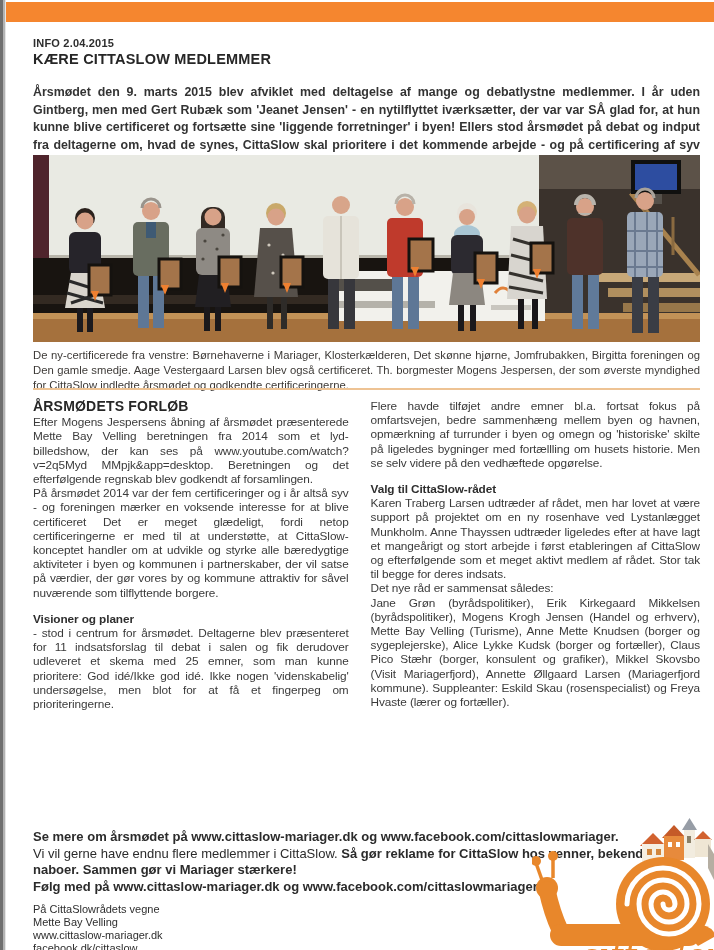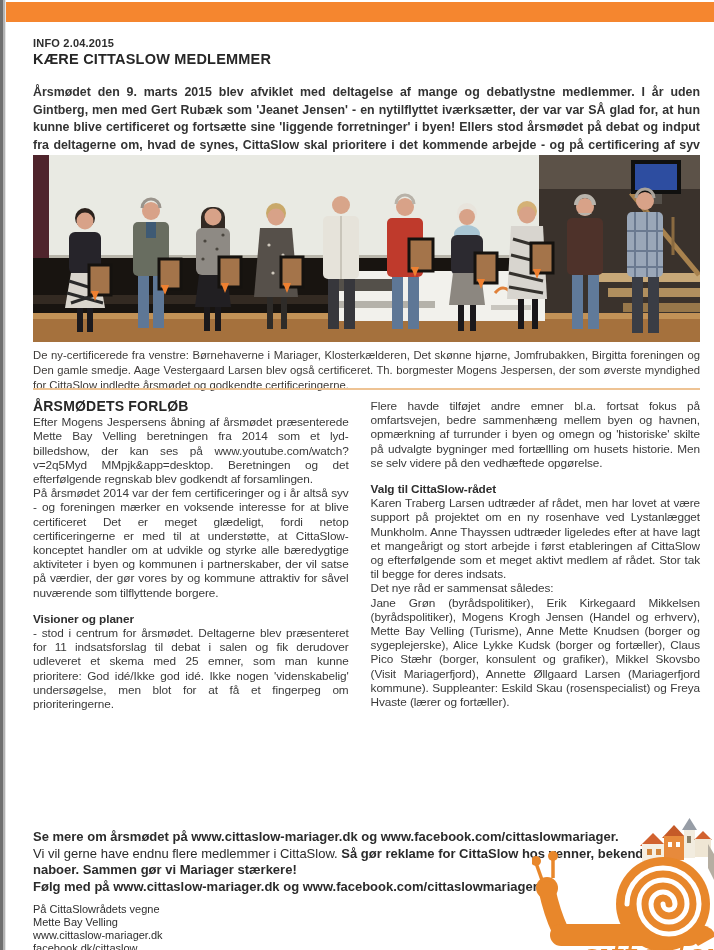--- a/index.html
+++ b/index.html
@@ -201,21 +201,21 @@
 
   <div class="abs columns">
     <div class="col col-left">
       <h2>ÅRSMØDETS FORLØB</h2>
       <p>Efter Mogens Jespersens åbning af årsmødet præsenterede Mette Bay Velling beretningen fra 2014 som et lyd-billedshow, der kan ses på www.youtube.com/watch?v=2q5Myd MMpjk&amp;app=desktop. Beretningen og det efterfølgende regnskab blev godkendt af forsamlingen.</p>
       <p>På årsmødet 2014 var der fem certificeringer og i år altså syv - og foreningen mærker en voksende interesse for at blive certificeret Det er meget glædeligt, fordi netop certificeringerne er med til at understøtte, at CittaSlow-konceptet handler om at udvikle og styrke alle bæredygtige aktiviteter i byen og kommunen i partnerskaber, der vil satse på værdier, der gør vores by og kommune attraktiv for såvel nuværende som tilflyttende borgere.</p>
       <h3>Visioner og planer</h3>
       <p>- stod i centrum for årsmødet. Deltagerne blev præsenteret for 11 indsatsforslag til debat i salen og fik derudover udleveret et skema med 25 emner, som man kunne prioritere: God idé/Ikke god idé. Ikke nogen 'videnskabelig' undersøgelse, men blot for at få et fingerpeg om prioriteringerne.</p>
     </div>
     <div class="col col-right">
-      <p>Flere havde tilføjet andre emner bl.a. fortsat fokus på omfartsvejen, bedre sammenhæng mellem byen og havnen, opmærkning af turrunder i byen og omegn og 'historiske' skilte på udvalgte bygninger med fortællling om husets historie. Men se selv videre på den vedhæftede opgørelse.</p>
+      <p>Flere havde tilføjet andre emner bl.a. fortsat fokus på omfartsvejen, bedre sammenhæng mellem byen og havnen, opmærkning af turrunder i byen og omegn og 'historiske' skilte på ligeledes bygninger med fortællling om husets historie. Men se selv videre på den vedhæftede opgørelse.</p>
       <h3>Valg til CittaSlow-rådet</h3>
       <p>Karen Traberg Larsen udtræder af rådet, men har lovet at være support på projektet om en ny rosenhave ved Lystanlægget Munkholm. Anne Thayssen udtræder ligeledes efter at have lagt et mangeårigt og stort arbejde i først etableringen af CittaSlow og efterfølgende som et meget aktivt medlem af rådet. Stor tak til begge for deres indsats.</p>
       <p class="names-intro">Det nye råd er sammensat således:</p>
       <p>Jane Grøn (byrådspolitiker), Erik Kirkegaard Mikkelsen (byrådspolitiker), Mogens Krogh Jensen (Handel og erhverv), Mette Bay Velling (Turisme), Anne Mette Knudsen (borger og sygeplejerske), Alice Lykke Kudsk (borger og fortæller), Claus Pico Stæhr (borger, konsulent og grafiker), Mikkel Skovsbo (Visit Mariagerfjord), Annette Øllgaard Larsen (Mariagerfjord kommune). Suppleanter: Eskild Skau (rosenspecialist) og Freya Hvaste (lærer og fortæller).</p>
     </div>
   </div>
 
   <div class="abs promo">
     <div class="b">Se mere om årsmødet på www.cittaslow-mariager.dk og www.facebook.com/cittaslowmariager.</div>
     <div><span>Vi vil gerne have endnu flere medlemmer i CittaSlow. </span><span class="b">Så gør reklame for CittaSlow hos venner, bekendte og naboer. Sammen gør vi Mariager stærkere!</span></div>

